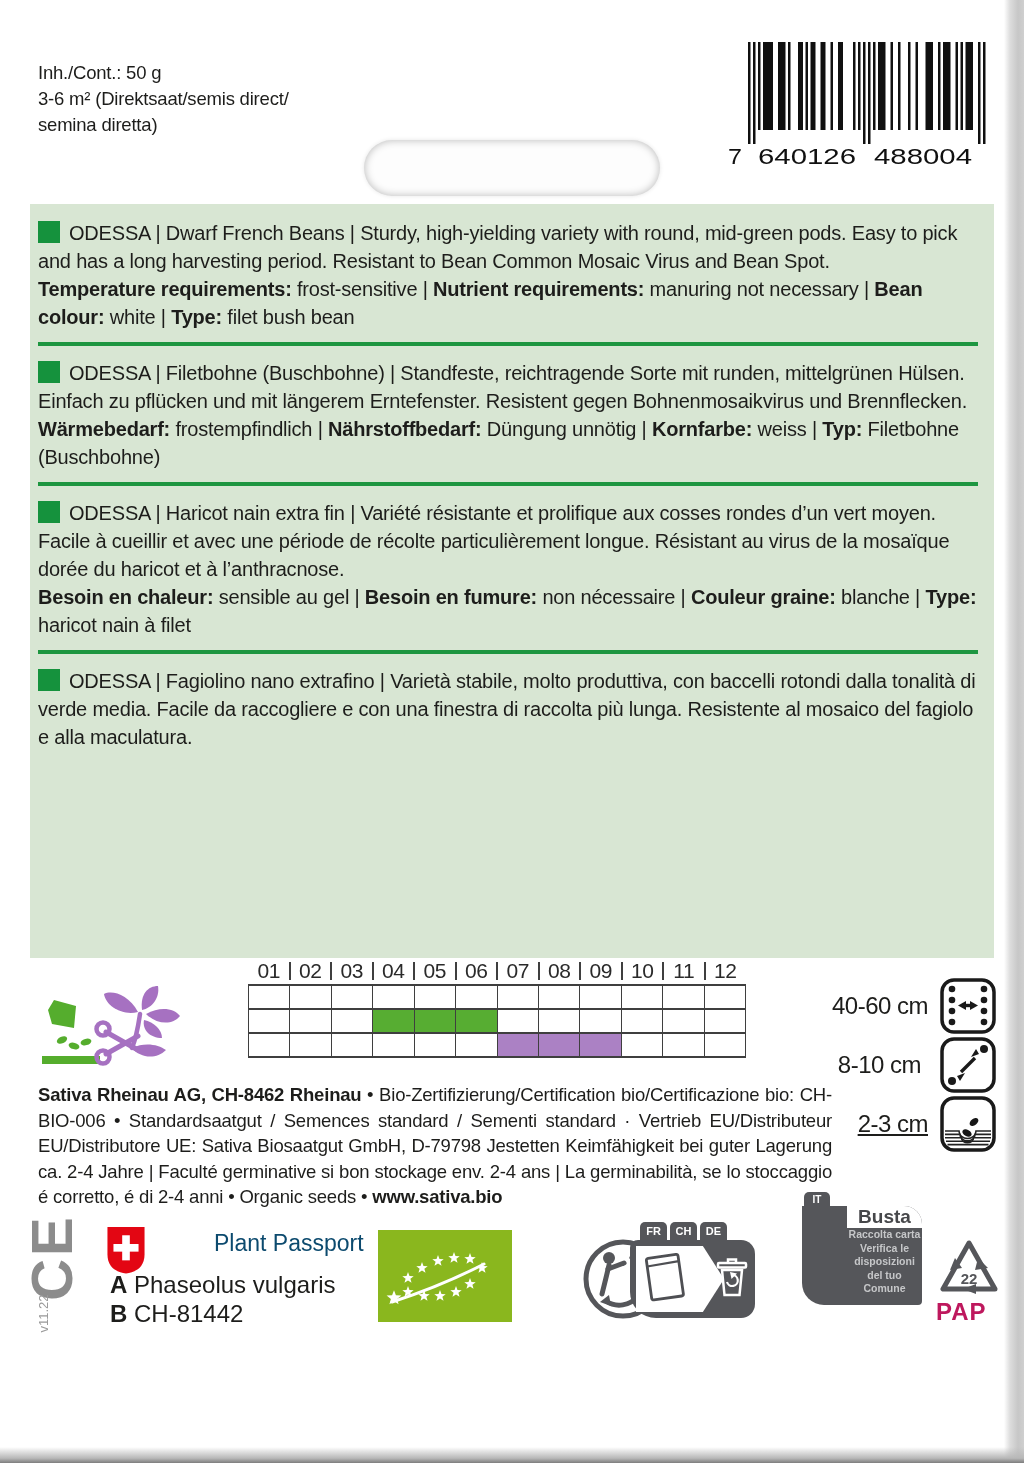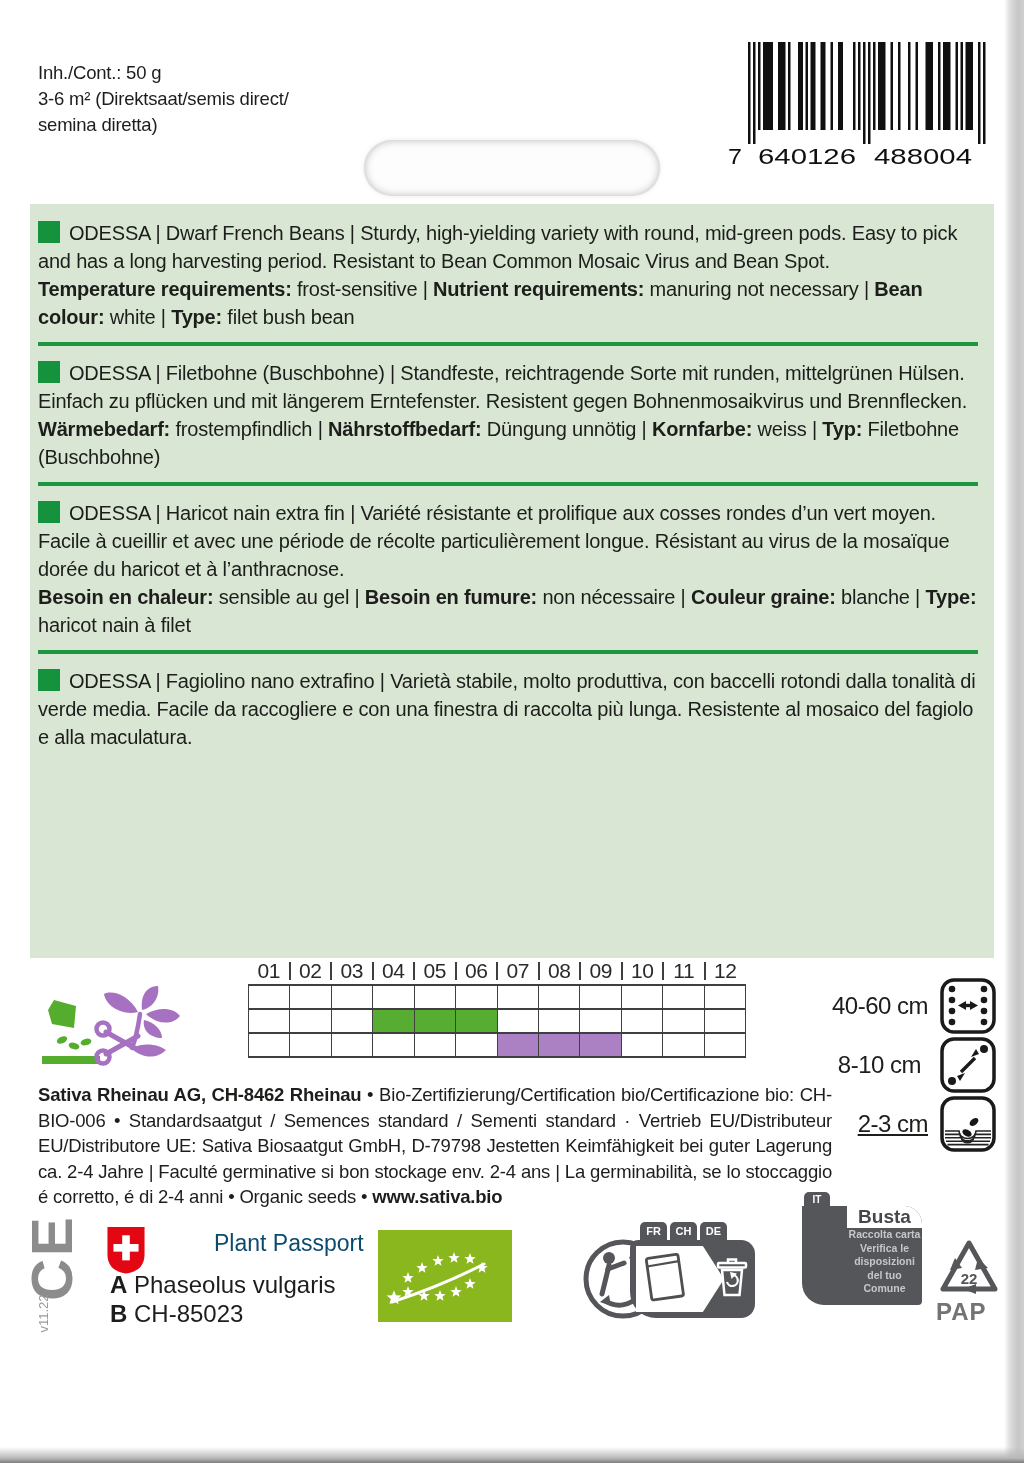--- a/index.html
+++ b/index.html
@@ -73,21 +73,21 @@
   .busta{position:absolute;left:802px;top:1192px;width:120px;}
   .b-tab{width:26px;height:14px;margin-left:2px;background:#55565a;color:#fff;font-size:10px;font-weight:700;
          border-radius:5px 5px 0 0;display:flex;align-items:center;justify-content:center;}
   .b-body{background:#55565a;border-radius:0 18px 4px 22px;overflow:hidden;padding-bottom:9px;padding-left:45px;}
   .b-title{background:#fff;height:22px;font-size:19px;font-weight:700;color:#46474a;
            display:flex;align-items:center;justify-content:center;}
   .b-line{font-size:10.5px;font-weight:700;color:#c6c7c9;line-height:13.5px;text-align:center;}
   .b-line:first-of-type{margin-top:4px;font-size:11.5px;}
 
   .pap{position:absolute;left:936px;top:1236px;width:70px;text-align:left;}
-  .pap-code{font-size:24px;font-weight:700;color:#737373;letter-spacing:1px;margin-top:-2px;}
+  .pap-code{font-size:24px;font-weight:700;color:#be185d;letter-spacing:1px;margin-top:-2px;}
 
   
   .edge-right{position:absolute;top:0;right:0;width:20px;height:100%;
               background:linear-gradient(to right,#ffffff,#dddddd 30%,#c7c7c7 70%,#cfcfcf);z-index:50;}
   .edge-bottom{position:absolute;left:0;bottom:0;width:100%;height:16px;
                background:linear-gradient(to bottom,rgba(200,200,200,0),#b8b8b8 70%,#7d7d7d);z-index:51;}
 </style>
 </head>
 <body>
 
@@ -303,21 +303,21 @@
 
   <svg class="swiss" width="40" height="48" viewBox="0 0 36 44">
     <path d="M1,1 H35 V26 C35,38 27,42.5 18,43.5 C9,42.5 1,38 1,26 Z" fill="#e30613"></path>
     <rect x="14.5" y="8.5" width="7" height="23" fill="#fff"></rect>
     <rect x="6.5" y="16.5" width="23" height="7" fill="#fff"></rect>
   </svg>
 
   <div class="pp-title">Plant Passport</div>
   <div class="pp-lines">
     <div><span class="b">A</span> <span>Phaseolus vulgaris</span></div>
-    <div><span class="b">B</span> <span>CH-85023</span></div>
+    <div><span class="b">B</span> <span>CH-81442</span></div>
   </div>
 
   <svg class="eu" width="134" height="92" viewBox="0 0 134 92">
     <defs>
       <path id="star" d="M0,-6 L1.47,-2.02 5.71,-1.85 2.38,0.77 3.53,4.85 0,2.5 -3.53,4.85 -2.38,0.77 -5.71,-1.85 -1.47,-2.02 Z" fill="#fff"></path>
     </defs>
     <rect x="0" y="0" width="134" height="92" fill="#8ab71e"></rect>
     <path d="M14,72 C45,62 75,50 106,34" stroke="#fff" stroke-width="3" fill="none" stroke-linecap="round"></path>
     <use href="#star" transform="translate(16,68) scale(1.3)"></use>
     <use href="#star" transform="translate(30,48)"></use>

